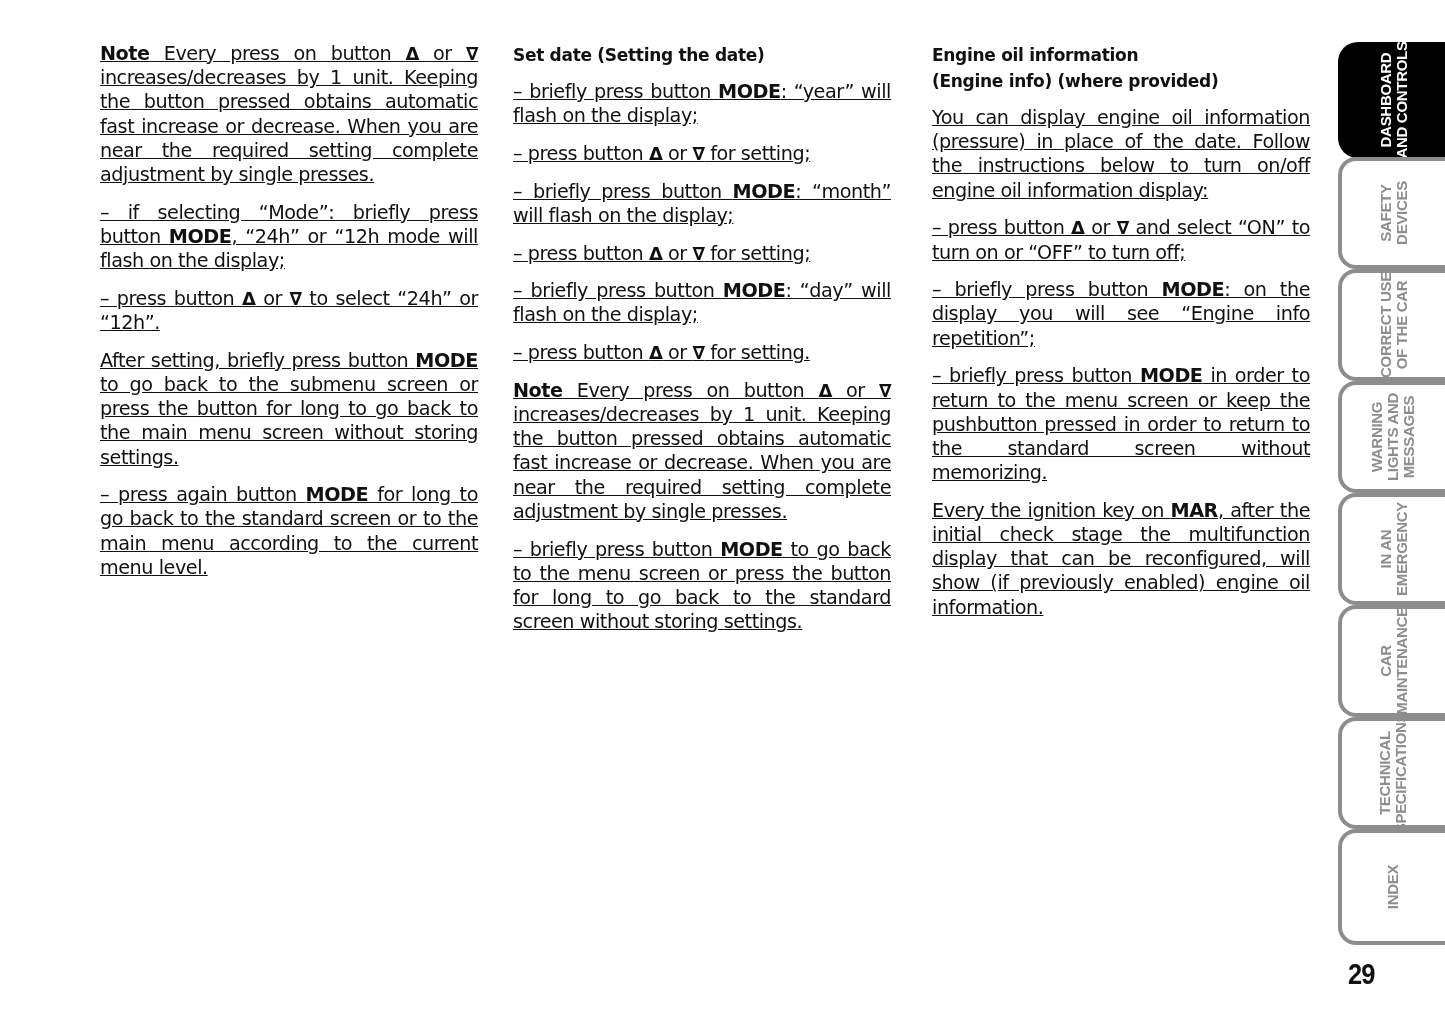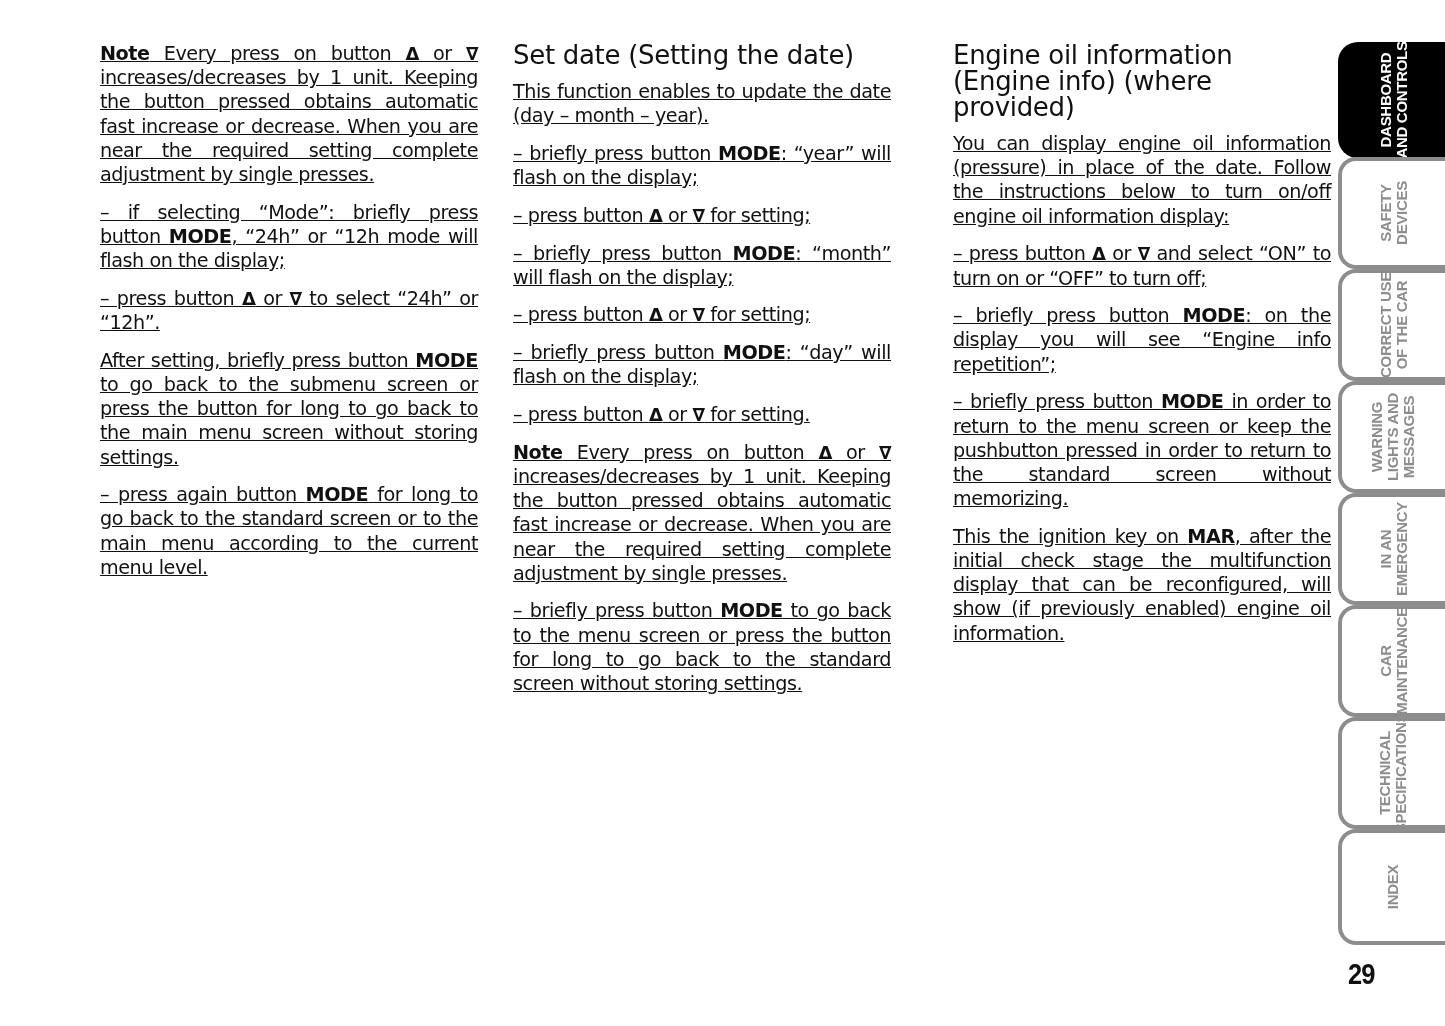--- a/index.html
+++ b/index.html
@@ -5,24 +5,24 @@
   html, body { margin:0; padding:0; }
   body {
     width:1445px; height:1026px; background:#ffffff; position:relative; overflow:hidden;
     font-family:"DejaVu Sans", sans-serif; color:#111;
   }
   .col {
     position:absolute; top:42px; width:378px;
     font-size:19.2px; line-height:24.2px; letter-spacing:-0.45px;
   }
   .col p { margin:0 0 13.5px 0; text-align:justify;text-decoration:underline; }
-  .col h2 { margin:0 0 12px 0; font-size:26px; line-height:26px; font-weight:normal; letter-spacing:-0.3px; }
+  .col h2 { margin:0 0 12px 0; font-size:17px; line-height:26px; font-weight:bold; letter-spacing:-0.3px; }
   .col1 { left:100px; }
   .col2 { left:513px; }
-  .col3 { left:953px; }
+  .col3 { left:932px; }
   b { font-weight:bold; }
   .tri { font-weight:bold; font-size:18px; }
 
   .tabs { position:absolute; left:1338px; top:42px; width:107px; }
   .tab {
     position:absolute; left:0; width:107px; height:112px; box-sizing:border-box;
     border:4px solid #8d8d8d; border-right:none; border-radius:18px 0 0 18px;
     background:#fff; display:flex; align-items:center; justify-content:center;
   }
   .tab.active { background:#000; border-color:#000; border-radius:20px 0 0 20px; height:116px; }
@@ -44,38 +44,37 @@
 <div class="col col1">
   <p><b>Note</b><span> Every press on button </span><span class="tri">Δ</span><span> or </span><span class="tri">∇</span><span> increases/decreases by 1 unit. Keeping the button pressed obtains automatic fast increase or decrease. When you are near the required setting complete adjustment by single presses.</span></p>
   <p><span>– if selecting “Mode”: briefly press button </span><b>MODE</b><span>, “24h” or “12h mode will flash on the display;</span></p>
   <p><span>– press button </span><span class="tri">Δ</span><span> or </span><span class="tri">∇</span><span> to select “24h” or “12h”.</span></p>
   <p><span>After setting, briefly press button </span><b>MODE</b><span> to go back to the submenu screen or press the button for long to go back to the main menu screen without storing settings.</span></p>
   <p><span>– press again button </span><b>MODE</b><span> for long to go back to the standard screen or to the main menu according to the current menu level.</span></p>
 </div>
 
 <div class="col col2">
   <h2>Set date (Setting the date)</h2>
-  <p>This function enables to update the date (day – month – year).</p>
   <p><span>– briefly press button </span><b>MODE</b><span>: “year” will flash on the display;</span></p>
   <p><span>– press button </span><span class="tri">Δ</span><span> or </span><span class="tri">∇</span><span> for setting;</span></p>
   <p><span>– briefly press button </span><b>MODE</b><span>: “month” will flash on the display;</span></p>
   <p><span>– press button </span><span class="tri">Δ</span><span> or </span><span class="tri">∇</span><span> for setting;</span></p>
   <p><span>– briefly press button </span><b>MODE</b><span>: “day” will flash on the display;</span></p>
   <p><span>– press button </span><span class="tri">Δ</span><span> or </span><span class="tri">∇</span><span> for setting.</span></p>
   <p><b>Note</b><span> Every press on button </span><span class="tri">Δ</span><span> or </span><span class="tri">∇</span><span> increases/decreases by 1 unit. Keeping the button pressed obtains automatic fast increase or decrease. When you are near the required setting complete adjustment by single presses.</span></p>
   <p><span>– briefly press button </span><b>MODE</b><span> to go back to the menu screen or press the button for long to go back to the standard screen without storing settings.</span></p>
 </div>
 
 <div class="col col3">
   <h2><span>Engine oil information</span><br><span>(Engine info) (where provided)</span></h2>
   <p>You can display engine oil information (pressure) in place of the date. Follow the instructions below to turn on/off  engine oil information display:</p>
   <p><span>– press button </span><span class="tri">Δ</span><span> or </span><span class="tri">∇</span><span> and select “ON” to turn on or “OFF” to turn off;</span></p>
   <p><span>– briefly press button </span><b>MODE</b><span>: on the display you will see “Engine info repetition”;</span></p>
   <p><span>– briefly press button </span><b>MODE</b><span> in order to return to the menu screen or keep the pushbutton pressed in order to return to the standard screen without memorizing.</span></p>
-  <p><span>This the ignition key on </span><b>MAR</b><span>, after the initial check stage the multifunction display that can be reconfigured, will show (if previously enabled) engine oil information.</span></p>
+  <p><span>Every the ignition key on </span><b>MAR</b><span>, after the initial check stage the multifunction display that can be reconfigured, will show (if previously enabled) engine oil information.</span></p>
 </div>
 
 <div class="tabs">
   <div class="tab active" style="top:0px;">
       <span class="lbl">DASHBOARD
 AND CONTROLS</span>
     </div>
   <div class="tab" style="top:115px;">
       <span class="lbl">SAFETY
 DEVICES</span>

